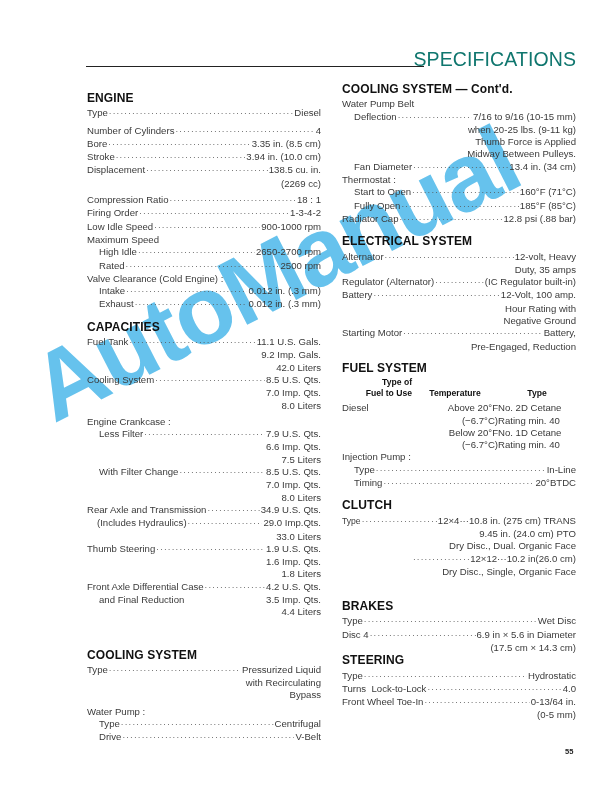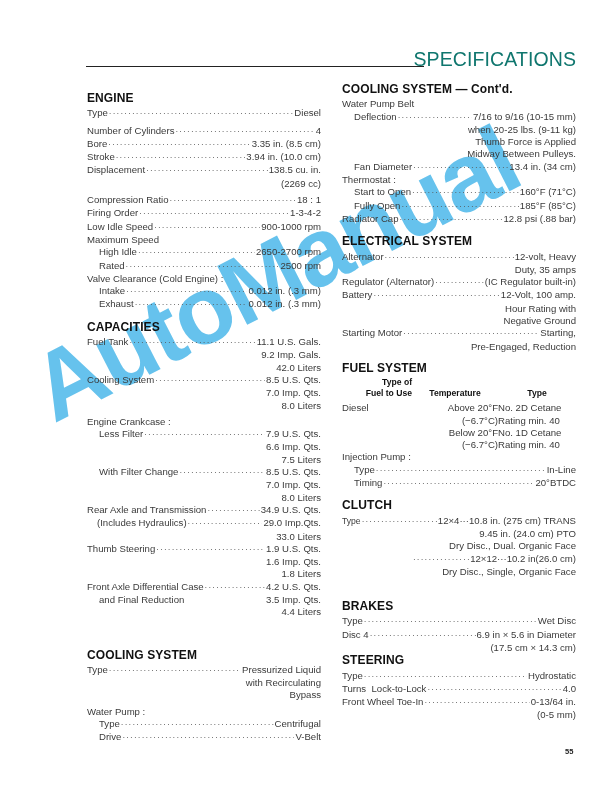--- a/index.html
+++ b/index.html
@@ -267,21 +267,21 @@
     <div class="row">
         <span class="lbl">Battery</span>
         <span class="dots"></span>
         <span class="val">12-Volt, 100 amp.</span>
       </div>
     <div class="cont">Hour Rating with</div>
     <div class="cont">Negative Ground</div>
     <div class="row">
         <span class="lbl">Starting Motor</span>
         <span class="dots"></span>
-        <span class="val">Starting,</span>
+        <span class="val">Battery,</span>
       </div>
     <div class="cont">Pre-Engaged, Reduction</div>
   </section>
 
   <div class="gap-m"></div>
 
   <section>
     <div class="sec-title">FUEL SYSTEM</div>
     <table class="fuel-table">
       <thead>

